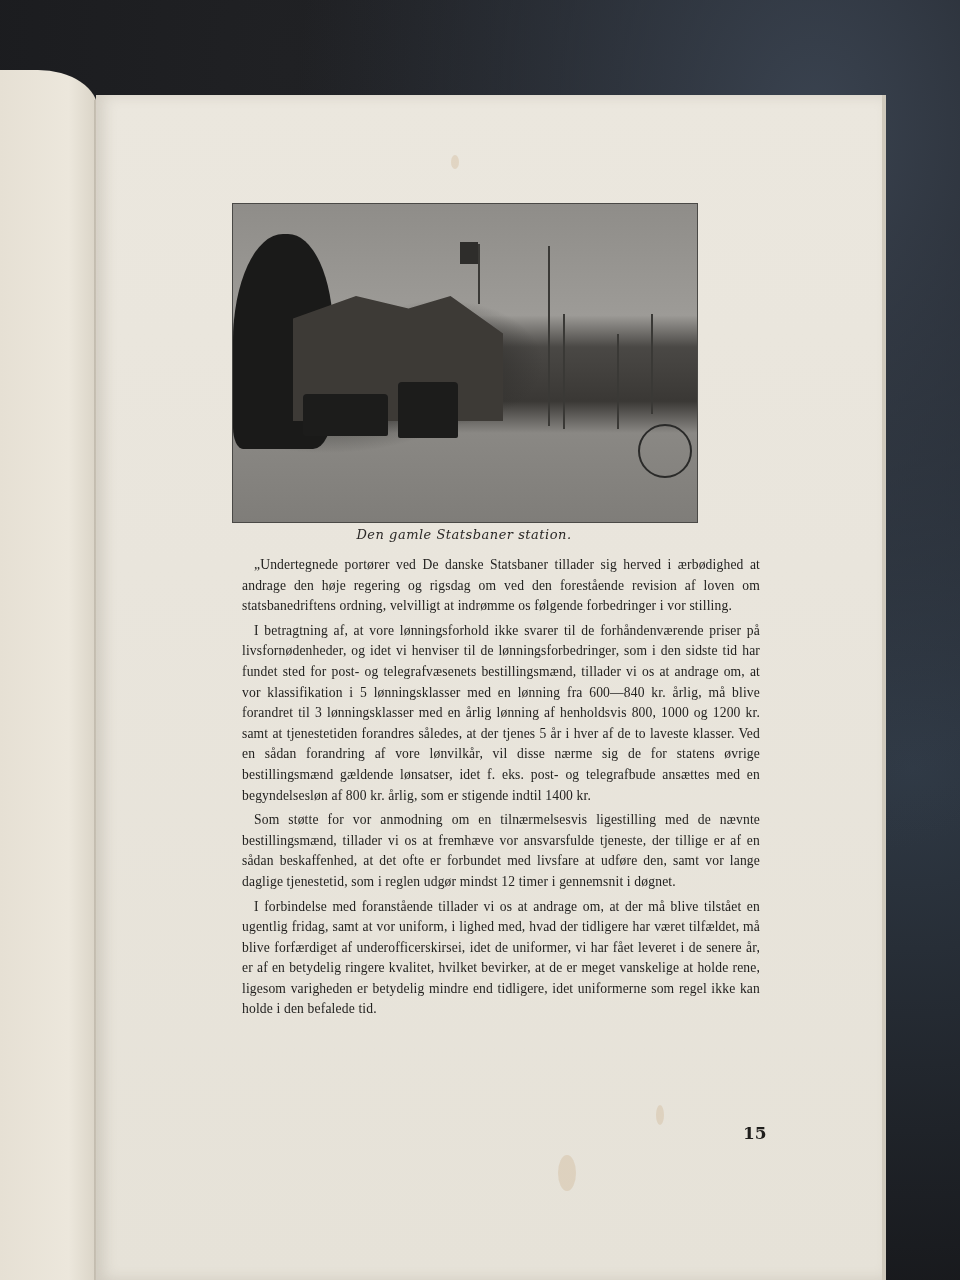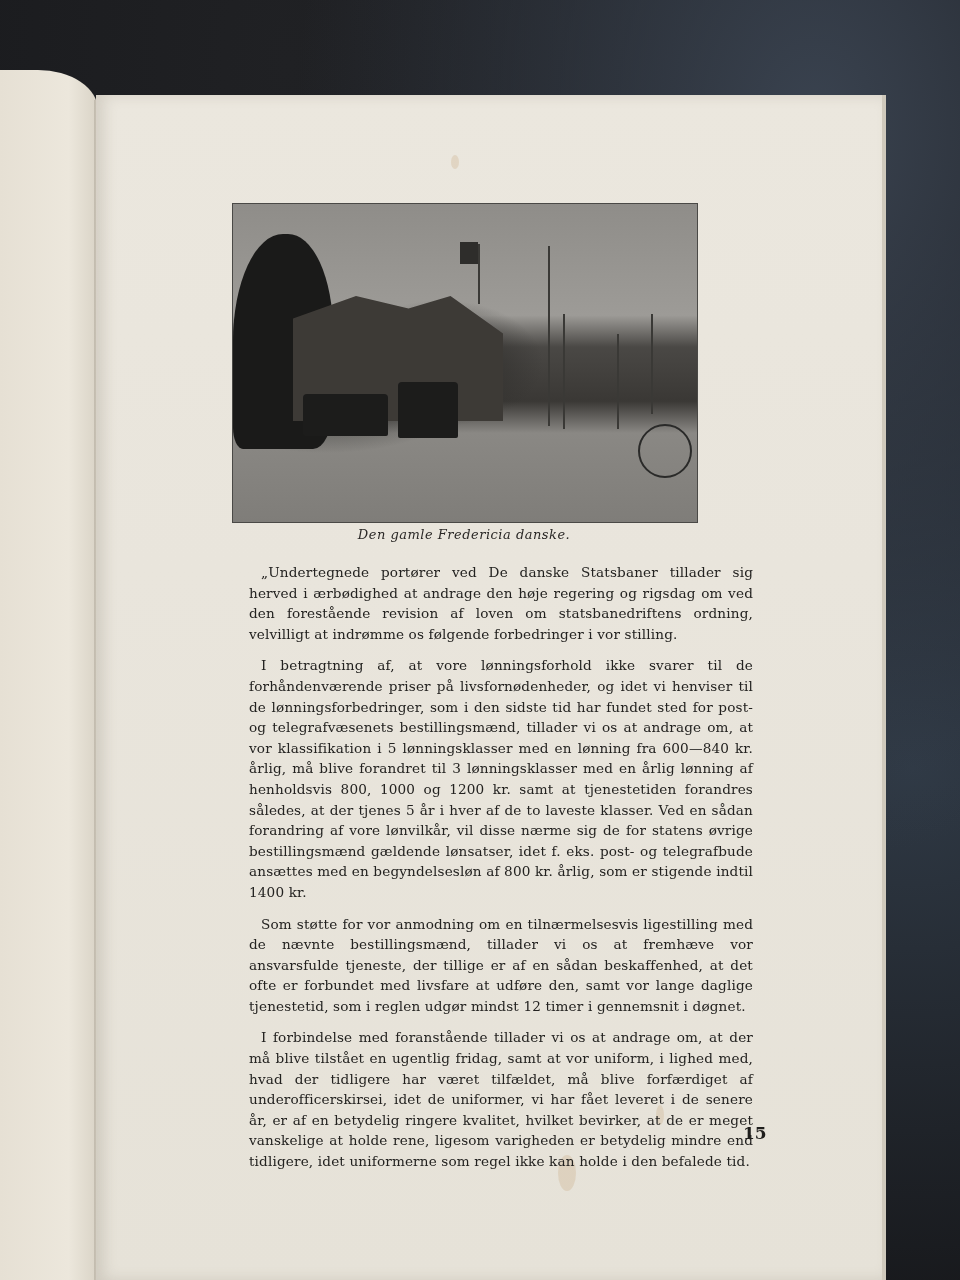--- a/index.html
+++ b/index.html
@@ -59,21 +59,21 @@
     .photo .wheel { position: absolute; width: 50px; height: 50px; border: 2px solid #2a2a29; border-radius: 50%; }
     .caption {
       position: absolute; left: 136px; top: 432px; width: 464px; text-align: center;
       font-style: italic; font-size: 13px; color: #2a2826; letter-spacing: 0.5px;
     }
     .body-text {
       position: absolute; left: 142px; top: 456px; width: 526px;
       font-size: 13.6px; line-height: 20.6px; color: #232220;
       text-align: justify; letter-spacing: 0.15px;
     }
-    .body-text p { margin: 11px; text-indent: 12px; }
+    .body-text p { margin: 4px; text-indent: 12px; font-family: Liberation Serif, serif; }
     .page-number {
       position: absolute; left: 647px; top: 1008px;
       font-size: 17px; font-weight: bold; color: #1f1e1c; margin-top: 20px;
     }
     .stain { position: absolute; border-radius: 50%; background: rgba(190,150,100,0.22); }
     .right-edge {
       position: absolute; left: 882px; top: 95px; width: 4px; height: 1185px;
       background: #cfc9bc;
     }
   </style>
@@ -98,21 +98,21 @@
     <div class="flag"></div>
     <div class="pole" style="left:315px;top:42px;height:180px;"></div>
     <div class="pole" style="left:330px;top:110px;height:115px;"></div>
     <div class="pole" style="left:384px;top:130px;height:95px;"></div>
     <div class="pole" style="left:418px;top:110px;height:100px;"></div>
     <div class="car" style="left:70px;top:190px;width:85px;height:42px;"></div>
     <div class="car" style="left:165px;top:178px;width:60px;height:56px;"></div>
     <div class="wheel" style="left:405px;top:220px;"></div>
   </div>
 
-  <div class="caption">Den gamle Fredericia danske.</div>
+  <div class="caption">Den gamle Statsbaner station.</div>
 
   <div class="body-text">
     <p>„Undertegnede portører ved De danske Statsbaner tillader sig herved i ærbødighed at andrage den høje regering og rigsdag om ved den forestående revision af loven om statsbanedriftens ordning, velvilligt at indrømme os følgende forbedringer i vor stilling.</p>
     <p>I betragtning af, at vore lønningsforhold ikke svarer til de forhåndenværende priser på livsfornødenheder, og idet vi henviser til de lønningsforbedringer, som i den sidste tid har fundet sted for post- og telegrafvæsenets bestillingsmænd, tillader vi os at andrage om, at vor klassifikation i 5 lønningsklasser med en lønning fra 600—840 kr. årlig, må blive forandret til 3 lønningsklasser med en årlig lønning af henholdsvis 800, 1000 og 1200 kr. samt at tjenestetiden forandres således, at der tjenes 5 år i hver af de to laveste klasser. Ved en sådan forandring af vore lønvilkår, vil disse nærme sig de for statens øvrige bestillingsmænd gældende lønsatser, idet f. eks. post- og telegrafbude ansættes med en begyndelsesløn af 800 kr. årlig, som er stigende indtil 1400 kr.</p>
     <p>Som støtte for vor anmodning om en tilnærmelsesvis ligestilling med de nævnte bestillingsmænd, tillader vi os at fremhæve vor ansvarsfulde tjeneste, der tillige er af en sådan beskaffenhed, at det ofte er forbundet med livsfare at udføre den, samt vor lange daglige tjenestetid, som i reglen udgør mindst 12 timer i gennemsnit i døgnet.</p>
     <p>I forbindelse med foranstående tillader vi os at andrage om, at der må blive tilstået en ugentlig fridag, samt at vor uniform, i lighed med, hvad der tidligere har været tilfældet, må blive forfærdiget af underofficerskirsei, idet de uniformer, vi har fået leveret i de senere år, er af en betydelig ringere kvalitet, hvilket bevirker, at de er meget vanskelige at holde rene, ligesom varigheden er betydelig mindre end tidligere, idet uniformerne som regel ikke kan holde i den befalede tid.</p>
   </div>
 
   <div class="page-number">15</div>
 </div>

